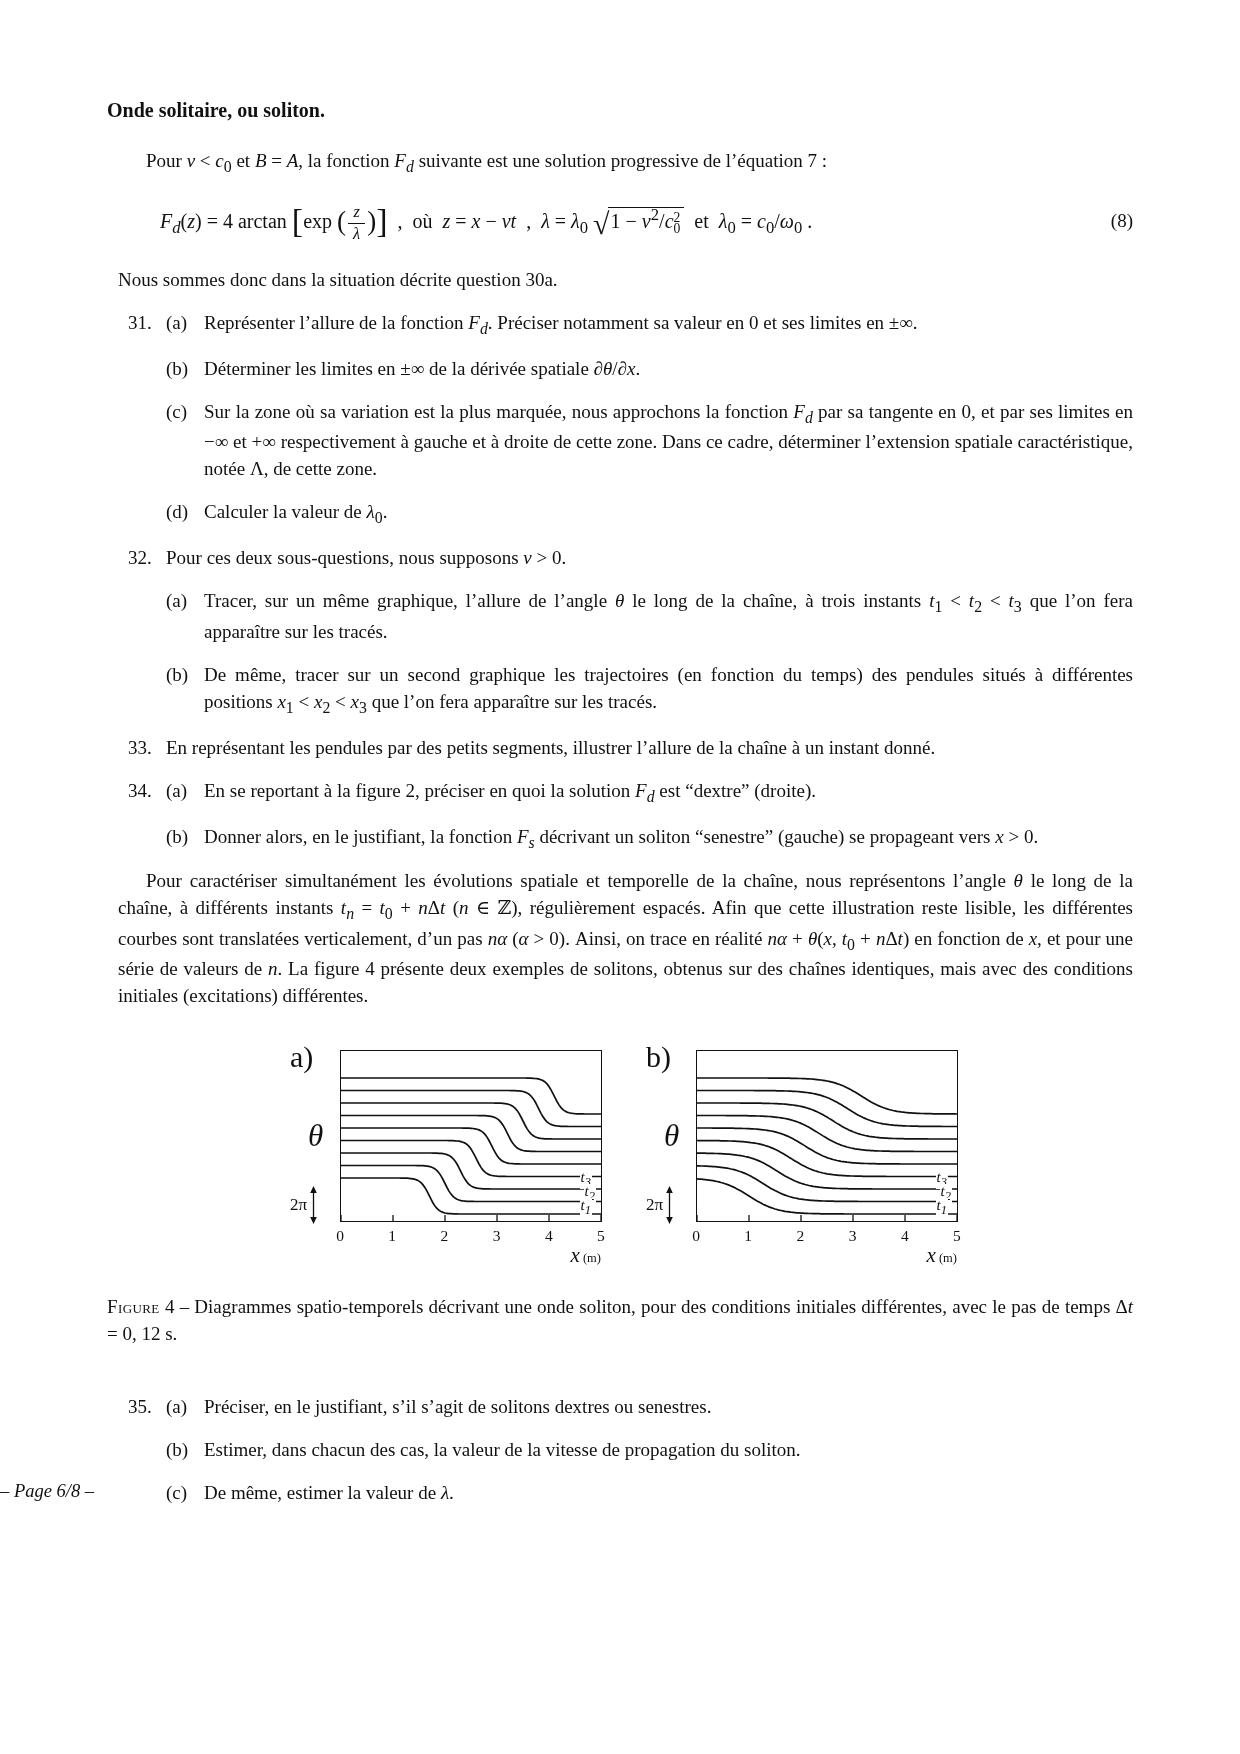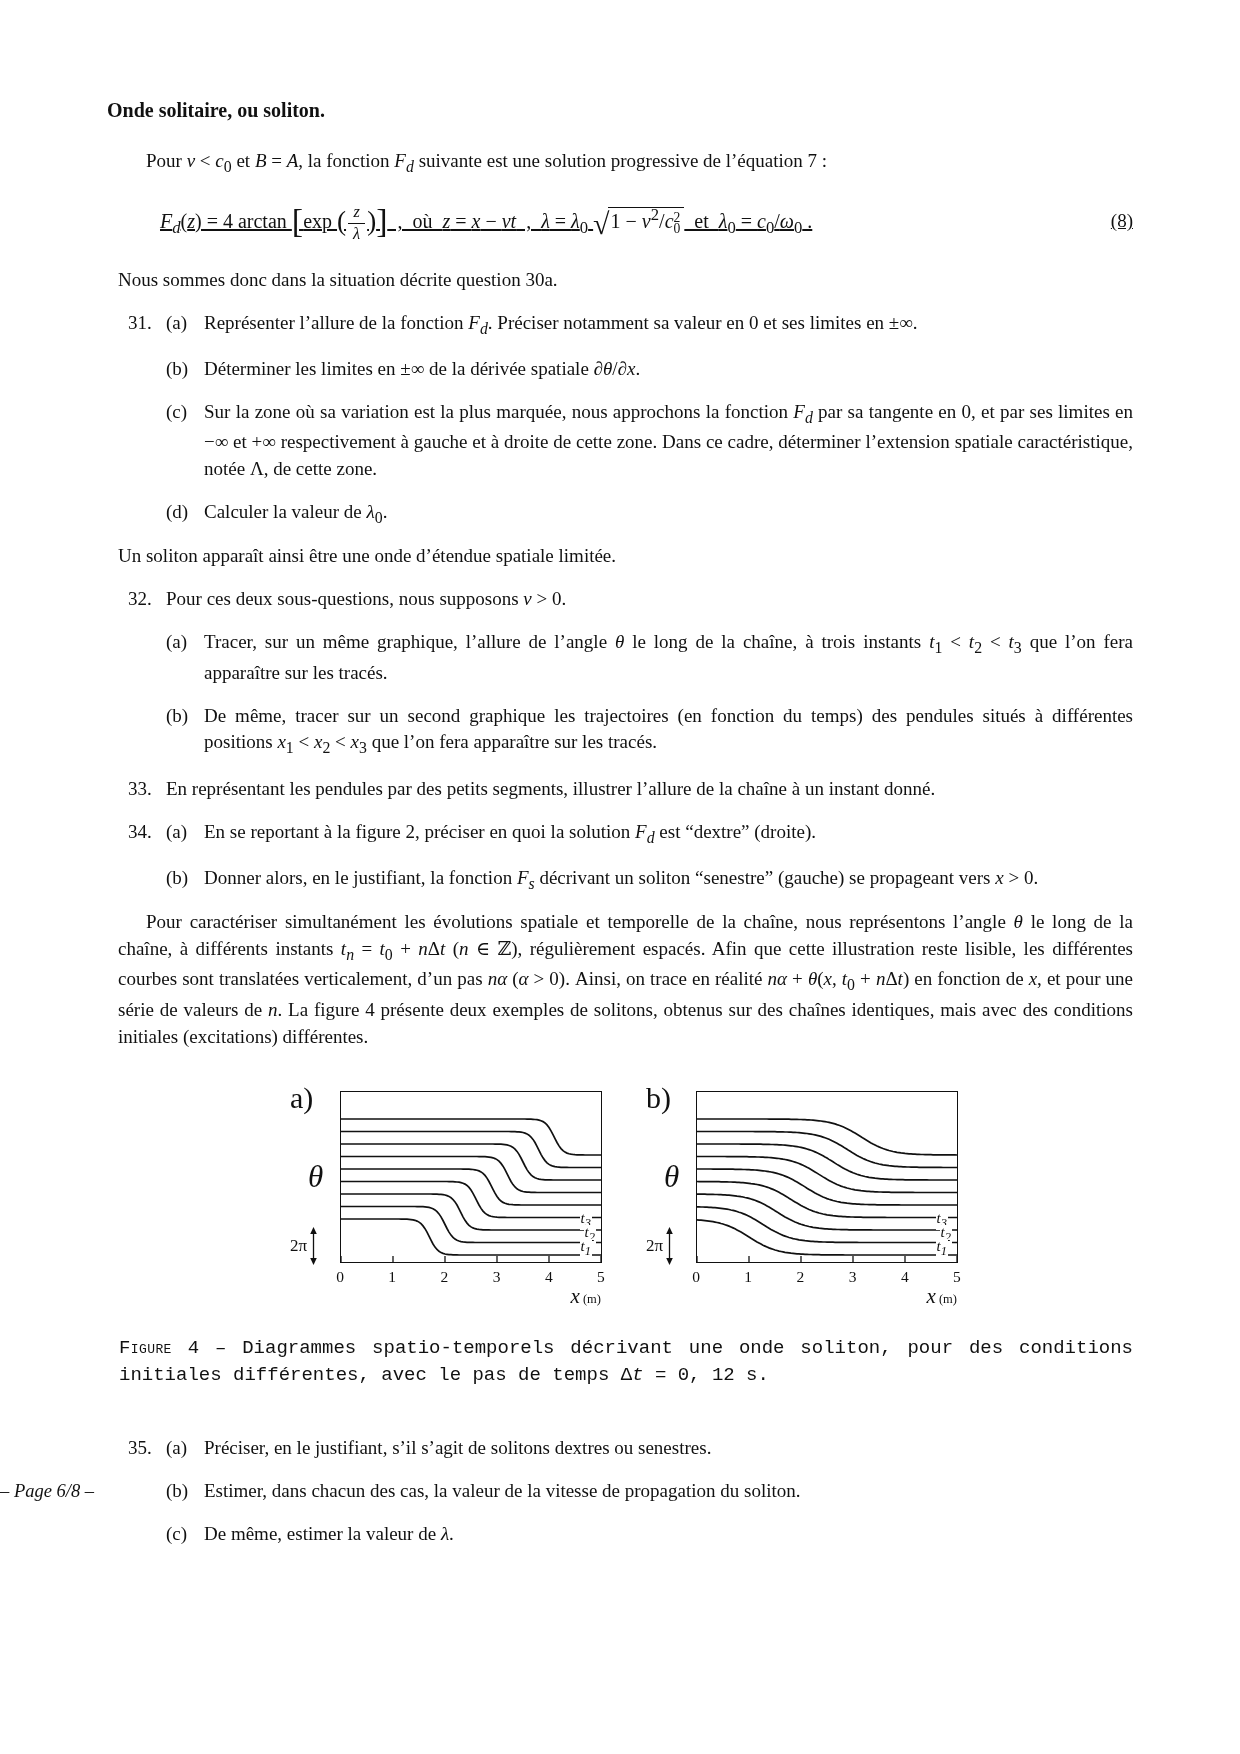--- a/index.html
+++ b/index.html
@@ -7,21 +7,21 @@
     position:relative;width:1240px;height:1754px;margin:0 auto;background:#ffffff;
     font-family:"Liberation Serif","DejaVu Serif",serif;font-size:19px;color:#111;
     line-height:1.42;overflow:hidden;
   }
   .content{padding:96px 107px 0 107px;}
   h2.heading{font-size:20px;margin:0 0 24px 0;font-weight:bold;}
   .para{margin:0 0 16px 11px;text-align:justify;}
   .indent{text-indent:28px;}
 
   
-  .eqrow{display:flex;align-items:center;margin:10px 0 18px 0;min-height:54px;text-decoration:underline;}
+  .eqrow{display:flex;align-items:center;margin:10px 0 18px 0;min-height:54px;}
   .eq{margin-left:53px;font-size:20px;white-space:nowrap;}
   .eqnum{margin-left:auto;font-size:19px;}
   .frac{display:inline-block;vertical-align:middle;text-align:center;margin:0 2px;}
   .frac .fn{display:block;padding:0 5px 1px;border-bottom:1.3px solid #111;font-size:0.82em;line-height:1.15;}
   .frac .fd{display:block;padding:1px 5px 0;font-size:0.82em;line-height:1.15;}
   .d1{font-size:1.7em;vertical-align:-0.13em;font-weight:400;}
   .d2{font-size:1.35em;vertical-align:-0.08em;}
   .sqrt{display:inline-block;white-space:nowrap;}
   .rad{font-size:1.5em;vertical-align:-0.22em;margin-right:-2px;}
   .bar{border-top:1.4px solid #111;padding:2px 4px 0 3px;}
@@ -47,21 +47,21 @@
   .tlab{position:absolute;font-size:15px;font-style:italic;background:#fff;padding:0 1px;line-height:1.05;}
   .tlab.t3{top:134px;right:8px;}
   .tlab.t2{top:148px;right:4px;}
   .tlab.t1{top:162px;right:8px;}
   .xticks{position:absolute;left:50px;top:189px;width:273px;display:flex;justify-content:space-between;font-size:15.5px;}
   .xticks span{width:12px;text-align:center;}
   .xlabel{position:absolute;left:56px;top:205px;width:261px;text-align:right;}
   .xlabel .xi{font-style:italic;font-size:21px;}
   .xlabel .xu{font-size:12.5px;margin-left:3px;}
 
-  .caption{margin:30px 0 0 12px;text-align:justify;font-family:Liberation Mono, monospace;}
+  .caption{margin:30px 0 0 0;text-align:justify;}
   .sc{font-variant:small-caps;letter-spacing:0.4px;}
 
   .q35wrap{margin-top:46px;}
   .footer{position:absolute;left:0;top:1478px;width:100%;text-align:left;font-style:italic;font-size:18.5px;}
 </style>
 </head>
 <body>
 
 <div class="page">
   <div class="content">
@@ -93,21 +93,20 @@
         <span class="plabel">(c)</span>
         <div class="ptext">Sur la zone où sa variation est la plus marquée, nous approchons la fonction <i>F<sub>d</sub></i> par sa tangente en 0, et par ses limites en −∞ et +∞ respectivement à gauche et à droite de cette zone. Dans ce cadre, déterminer l’extension spatiale caractéristique, notée Λ, de cette zone.</div>
       </div>
       <div class="qrow">
         <span class="qspacer"></span>
         <span class="plabel">(d)</span>
         <div class="ptext">Calculer la valeur de <i>λ</i><sub>0</sub>.</div>
       </div>
     </div>
 
-    <p class="para">Un soliton apparaît ainsi être une onde d’étendue spatiale limitée.</p>
 
     <div class="qitem">
       <div class="qrow">
         <span class="qnum">32.</span>
         <div class="ptext">Pour ces deux sous-questions, nous supposons <i>v</i> &gt; 0.</div>
       </div>
       <div class="qrow">
         <span class="qspacer"></span>
         <span class="plabel">(a)</span>
         <div class="ptext">Tracer, sur un même graphique, l’allure de l’angle <i>θ</i> le long de la chaîne, à trois instants <i>t</i><sub>1</sub> &lt; <i>t</i><sub>2</sub> &lt; <i>t</i><sub>3</sub> que l’on fera apparaître sur les tracés.</div>

